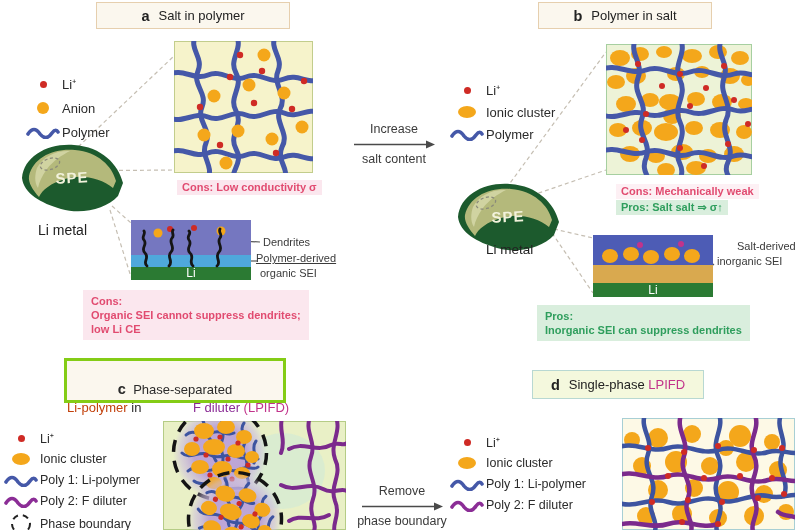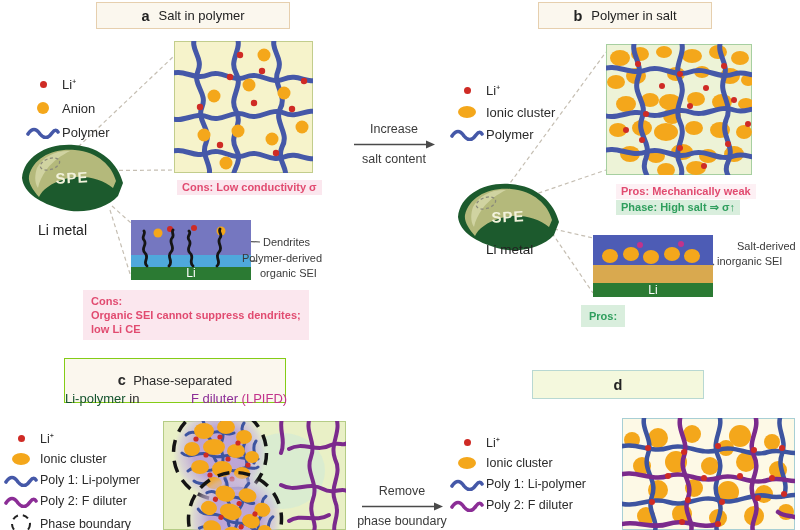--- a/index.html
+++ b/index.html
@@ -2,24 +2,24 @@
 <html><head>
 <meta charset="utf-8">
 <style>
   html,body{margin:0;padding:0;background:#fff;}
   .canvas{position:relative;width:800px;height:530px;background:#fff;overflow:hidden;
           font-family:"Liberation Sans",sans-serif;color:#2b2b2b;}
   .abs{position:absolute;}
   .hdr{display:flex;align-items:center;justify-content:center;gap:9px;
        background:#fbf7ee;border:1px solid #e6cfae;font-size:13px;color:#222;box-sizing:border-box;}
   .hdr .tag{font-weight:700;font-size:14.5px;}
-  .hdr2{background:#fbf7ee;border:1px solid #84cc16;text-align:center;font-size:13px;
-        box-sizing:border-box;padding-top:12px;line-height:18px;}
+  .hdr2{background:#fbf7ee;border:3px solid #84cc16;text-align:center;font-size:13px;
+        box-sizing:border-box;padding-top:19px;line-height:18px;}
   .hdr-d{background:#f4f8dd;border:1px solid #b8d8d2;}
-  .clr-blue{color:#14532d;}
+  .clr-blue{color:#c2410c;}
   .clr-purple{color:#8b2d96;margin-left:48px;}
   .clr-magenta{color:#c2338b;}
   .lgnd{display:flex;flex-direction:column;}
   .lrow{display:flex;align-items:center;}
   .lic{width:38px;flex:none;display:flex;justify-content:center;align-items:center;}
   .llab{font-size:13px;white-space:nowrap;color:#2b2b2b;}
   .sm .llab{font-size:12.5px;}
   .dot-li{width:7px;height:7px;border-radius:50%;background:#cf2b25;}
   .dot-anion{width:12px;height:12px;border-radius:50%;background:#f4a71b;}
   .ell-cluster{width:18px;height:12px;border-radius:50%;background:#f4a71b;}
@@ -144,21 +144,21 @@
     <g fill="none" stroke="#151515" stroke-width="2.8" stroke-linecap="round" stroke-linejoin="round">
       <path d="M16,46 C11,42 19,38 14,33 C9,28 17,25 13,20 C10,17 15,14 13,11"></path>
       <path d="M38,46 C43,41 35,37 40,32 C45,27 37,23 41,18 C44,15 40,13 42,10"></path>
       <path d="M62,46 C57,42 64,37 59,33 C54,28 62,25 58,20 C55,16 61,14 58,11"></path>
       <path d="M86,46 C91,42 83,37 88,32 C93,27 85,23 89,18 C92,14 87,13 89,9"></path>
     </g>
     <text x="60" y="57" font-size="12" fill="#fff" text-anchor="middle">Li</text>
   </svg>
 
   <div class="abs callout" style="left:263px;top:235px;z-index:1;">Dendrites</div>
-  <div class="abs callout" style="left:242px;top:251px;z-index:1;">Polymer-derived</div>
+  <div class="abs callout" style="left:256px;top:251px;z-index:1;text-decoration:underline;">Polymer-derived</div>
   <div class="abs callout" style="left:260px;top:266px;z-index:1;">organic SEI</div>
 
   <div class="abs arrowbox" style="left:340px;top:122px;width:108px;z-index:1;">
     <div>Increase</div>
     <svg width="84" height="11" style="margin:3px auto 2px;">
       <line x1="2" y1="5.5" x2="74" y2="5.5" stroke="#4a4a4a" stroke-width="1.5"></line>
       <polygon points="74,1.5 83,5.5 74,9.5" fill="#4a4a4a"></polygon>
     </svg>
     <div>salt content</div>
   </div>
@@ -252,22 +252,22 @@
         <circle cx="74" cy="104" r="3"></circle>
         <circle cx="122" cy="100" r="3"></circle>
       <circle cx="56" cy="42" r="3"></circle>
         <circle cx="100" cy="44" r="3"></circle>
         <circle cx="20" cy="86" r="3"></circle>
       <circle cx="142" cy="80" r="3"></circle>
         <circle cx="98" cy="122" r="3"></circle>
     </g>
   </svg>
 
-  <div class="abs chip cons" style="left:616px;top:184px;z-index:1;background:#fdf0f4;">Pros: Mechanically weak</div>
-  <div class="abs chip pros" style="left:616px;top:200px;z-index:1;">Phase: High salt ⇒ σ↑</div>
+  <div class="abs chip cons" style="left:616px;top:184px;z-index:1;background:#fdf0f4;">Cons: Mechanically weak</div>
+  <div class="abs chip pros" style="left:616px;top:200px;z-index:1;">Pros: Salt salt ⇒ σ↑</div>
 
   <svg class="abs" style="left:450px;top:177px;z-index:1;" width="115" height="80">
     <path d="M8,40 C10,18 34,5 60,7 C88,9 104,26 109,45 L104,58 C92,71 68,77 47,71 C27,65 10,56 8,40 Z" fill="#1c5a2d"></path>
     <path d="M15,38 C19,20 39,10 61,12 C84,14 98,28 102,43 L99,50 C87,40 67,36 51,41 C37,45 28,52 25,59 C19,52 14,45 15,38 Z" fill="#b4b97b"></path>
     <path d="M23,30 C29,18 43,12 56,13 C48,17 39,23 33,31 C28,38 25,44 24,50 C20,44 21,36 23,30 Z" fill="#d5d7a8" opacity="0.85"></path>
     <ellipse cx="36" cy="26" rx="10" ry="5.5" fill="none" stroke="#8a8a7a" stroke-width="1.3" stroke-dasharray="3 2.5" transform="rotate(-18 36 26)"></ellipse>
     <text x="58" y="45" font-size="15" font-weight="600" letter-spacing="1" fill="#f2f2dc" text-anchor="middle" transform="rotate(-3 58 40)">SPE</text>
   </svg>
   <div class="abs limetal" style="left:486px;top:230px;z-index:1;font-size:13.5px;">Li metal</div>
 
@@ -285,22 +285,23 @@
     <g fill="#c2338b">
         <circle cx="47" cy="10" r="3"></circle>
         <circle cx="88" cy="9" r="3"></circle>
       </g>
     <text x="60" y="59" font-size="12" fill="#fff" text-anchor="middle">Li</text>
   </svg>
 
   <div class="abs callout" style="left:717px;top:239px;z-index:1;margin-left:20px;">Salt-derived</div>
   <div class="abs callout" style="left:717px;top:254px;z-index:1;">inorganic SEI</div>
 
-  <div class="abs chip pros bigbox" style="left:537px;top:305px;z-index:1;margin-left:44px;">
+  <div class="abs chip pros bigbox" style="left:537px;top:305px;z-index:1;">
     <div>Pros:</div>
+    <div>Inorganic SEI can suppress dendrites</div>
   </div>
 
   <div class="abs hdr2" style="left:64px;top:358px;width:222px;height:45px;z-index:1;">
     <div>
       <span class="tag" style="font-weight:700;font-size:14.5px;">c</span>&nbsp;
       <span>Phase-separated</span>
     </div>
     <div style="white-space:nowrap;">
       <span class="clr-blue">Li-polymer</span><span> in </span><span class="clr-purple">F diluter</span><span class="clr-magenta"> (LPIFD)</span>
     </div>
@@ -413,20 +414,21 @@
     <div>Remove</div>
     <svg width="84" height="11" style="margin:3px auto 2px;">
       <line x1="2" y1="5.5" x2="74" y2="5.5" stroke="#4a4a4a" stroke-width="1.5"></line>
       <polygon points="74,1.5 83,5.5 74,9.5" fill="#4a4a4a"></polygon>
     </svg>
     <div>phase boundary</div>
   </div>
 
   <div class="abs hdr hdr-d" style="left:532px;top:370px;width:172px;height:29px;">
     <span class="tag">d</span>
+    <span><span>Single-phase </span><span class="clr-magenta">LPIFD</span></span>
   </div>
 
   <div class="abs lgnd sm" style="left:448px;top:434px;gap:5px;">
     <div class="lrow" style="height:16px;">
       <span class="lic">
           <span class="dot-li"></span>
         </span>
       <span class="llab">Li⁺</span>
     </div>
     <div class="lrow" style="height:16px;">

